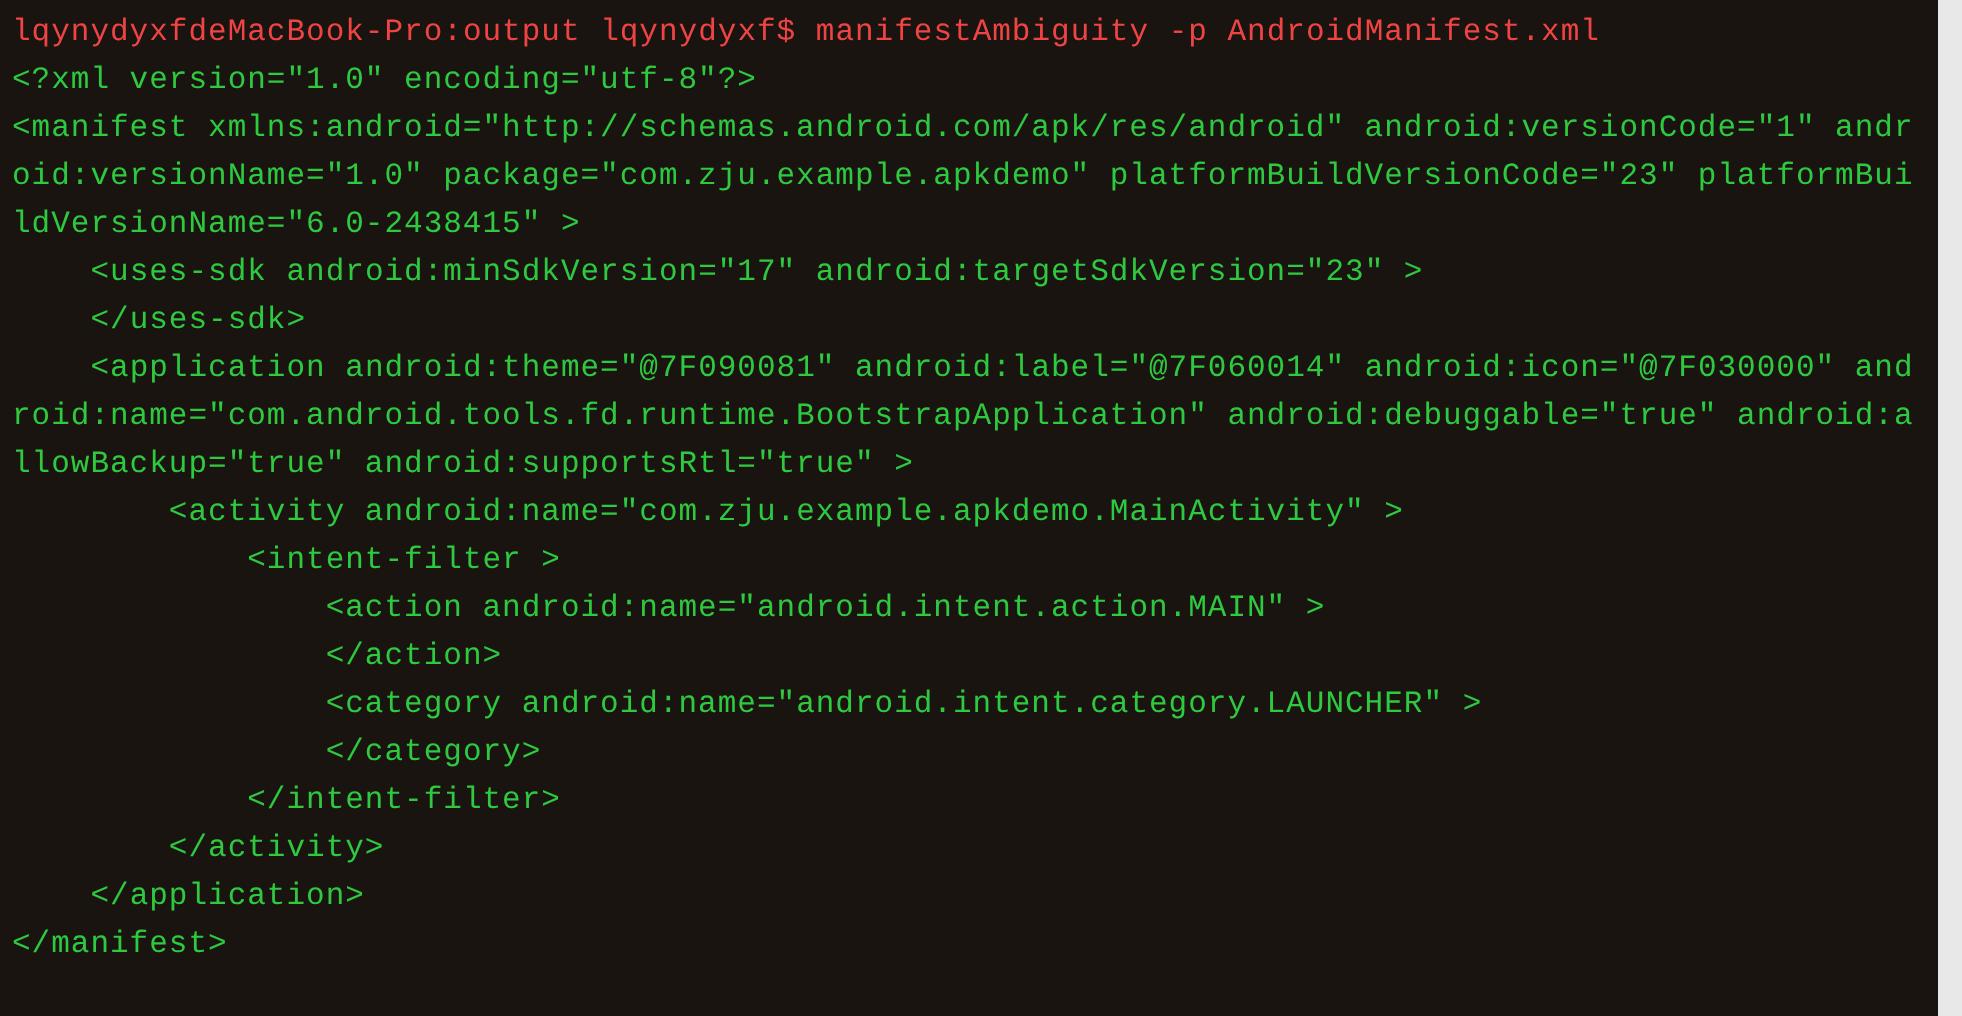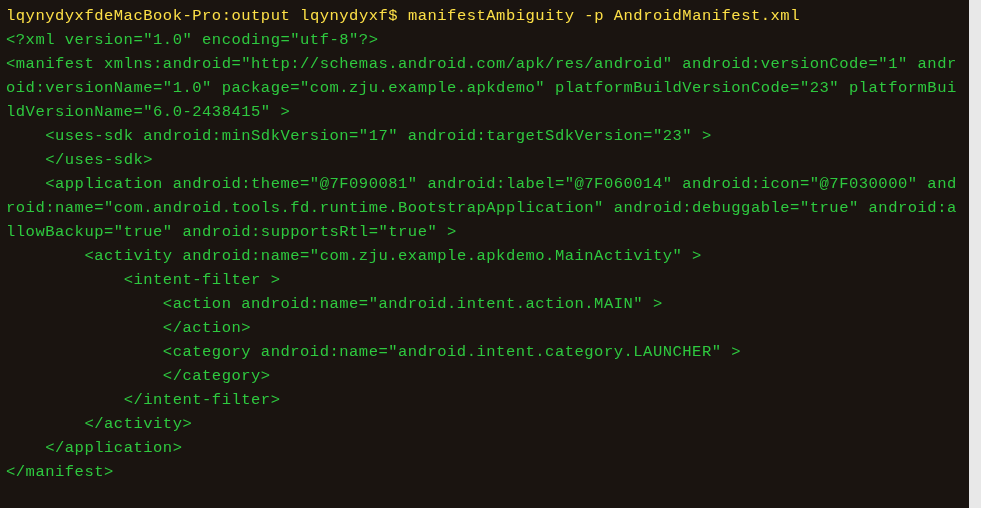--- a/index.html
+++ b/index.html
@@ -15,21 +15,21 @@
     height: 508px;
     background: #1a1410;
     font-family: "Menlo", "Consolas", "Courier New", monospace;
     font-size: 15.5px;
     line-height: 24px;
     padding: 4px 6px;
     white-space: pre-wrap;
     word-break: break-all;
     letter-spacing: 0.5px;
   }
-  .cyan { color: #fde047; }
+  .cyan { color: #ef4444; }
   .green { color: #2ec93f; }
   .scrollbar {
     position: absolute;
     right: 0;
     top: 0;
     width: 12px;
     height: 508px;
     background: #c8c8c8;
   }
   .scrollbar-thumb {

